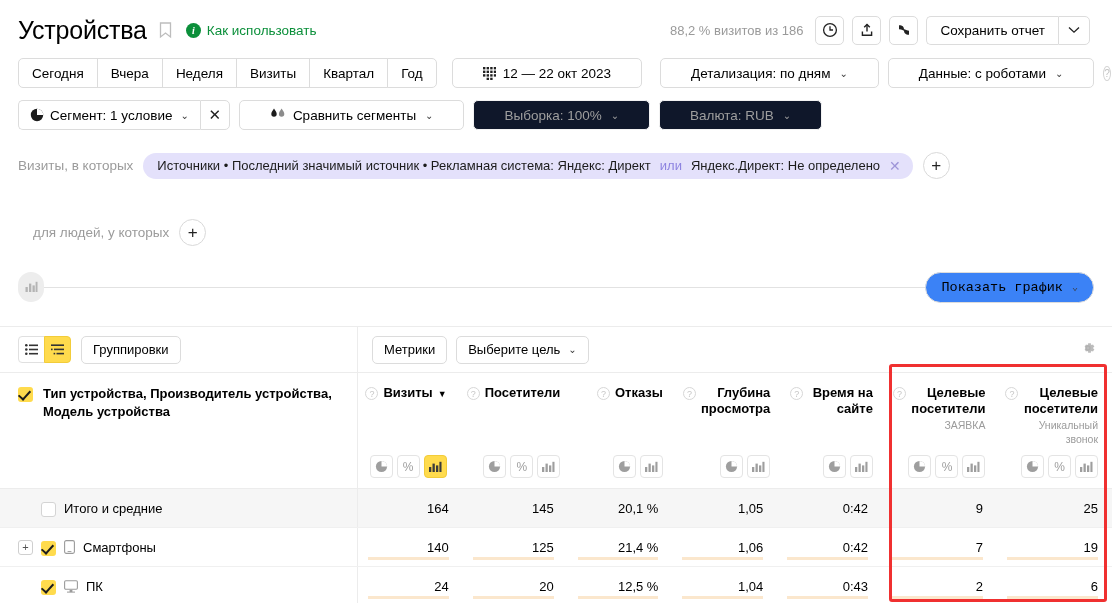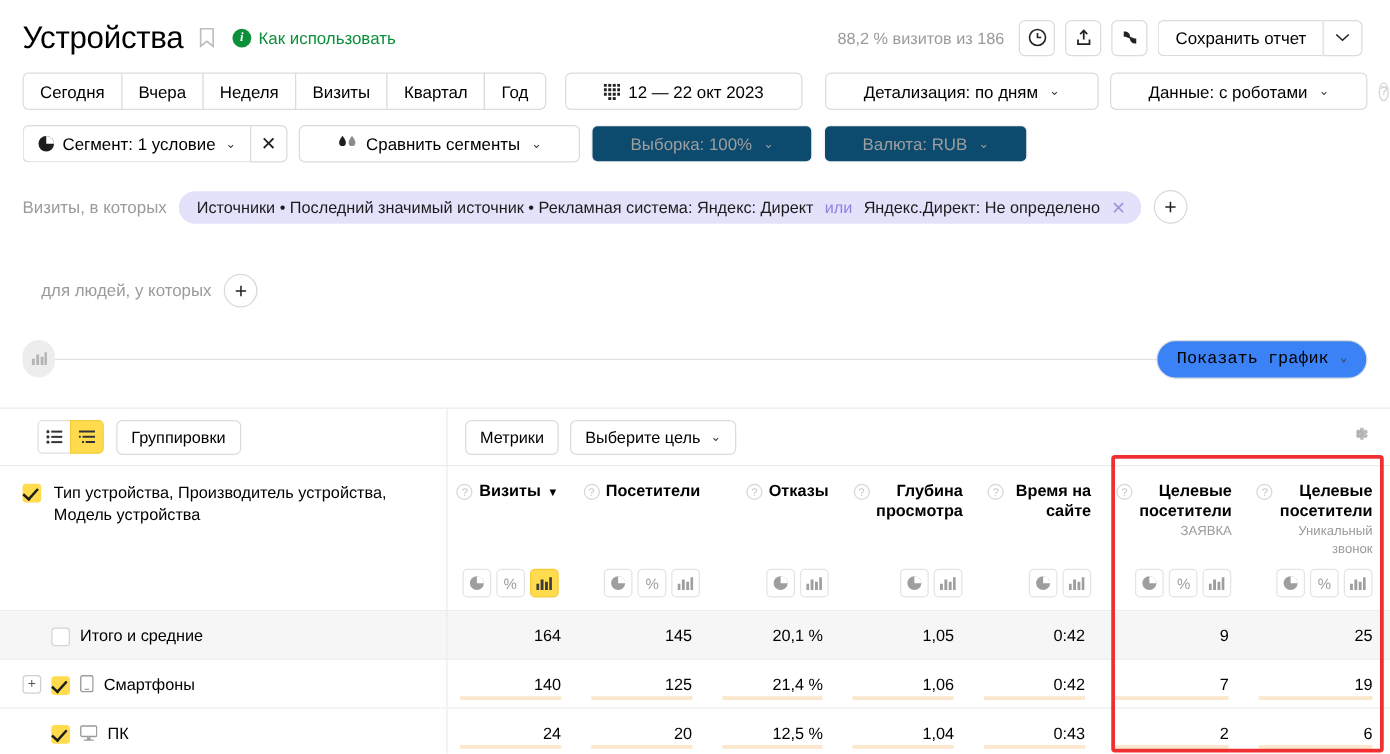--- a/index.html
+++ b/index.html
@@ -69,21 +69,21 @@
     font-family: "Liberation Sans", sans-serif;
   }
   .seg-btn:first-child { border-radius: 5px 0 0 5px; margin-left: 0; }
   .seg-btn:last-child { border-radius: 0 5px 5px 0; }
   .pill {
     height: 30px; border: 1px solid #dcdcdc; border-radius: 5px; background: #fff;
     padding: 0 30px; font-size: 13.5px; display: flex; align-items: center; gap: 7px;
     cursor: pointer; white-space: nowrap;
     font-family: "Liberation Sans", sans-serif;
   }
-  .pill.muted { background: #0c4a6e; border-color: #f2f2f2; color: #9e9e9e; text-align: right; }
+  .pill.muted { background: #0f172a; border-color: #f2f2f2; color: #9e9e9e; text-align: right; }
   .chev { font-size: 10px; color: #3a3a3a; margin-left: 2px; }
   .pill.muted .chev { color: #9e9e9e; }
   .qmark {
     width: 15px; height: 15px; border-radius: 50%; border: 1px solid #d4d4d4;
     color: #c2c2c2; font-size: 10px; display: flex; align-items: center;
     justify-content: center; cursor: pointer;
   }
 
   
   .segment-row {
@@ -138,21 +138,21 @@
     padding: 0 15px; font-size: 13.5px; display: flex; align-items: center; gap: 7px;
     cursor: pointer; flex: none; font-family: Liberation Mono, monospace;
   }
 
   
   .tbl-toolbar {
     display: flex; align-items: center; height: 47px;
     border-top: 1px solid #ececec; border-bottom: 1px solid #ececec;
     margin-top: 22px; background: #fff;
   }
-  .tt-left { display: flex; align-items: center; gap: 10px; padding-left: 30px; width: 358px; height: 100%; border-right: 1px solid #ececec;}
+  .tt-left { display: flex; align-items: center; gap: 10px; padding-left: 18px; width: 358px; height: 100%; border-right: 1px solid #ececec;}
   .view-toggle { display: flex; }
   .vt-btn {
     width: 27px; height: 27px; border: 1px solid #e0e0e0; background: #fff;
     display: flex; align-items: center; justify-content: center; cursor: pointer;
     margin-left: -1px;
   }
   .vt-btn:first-child { border-radius: 4px 0 0 4px; margin-left: 0; }
   .vt-btn:last-child { border-radius: 0 4px 4px 0; }
   .vt-btn.active { background: #ffdb4d; border-color: #f2cc3a; }
   .small-btn {
@@ -174,21 +174,21 @@
     width: 15px; height: 15px; border-radius: 3px; flex: none; margin-top: 2px;
     position: relative;
   }
   .chk.on { background: #ffdb4d; }
   .chk.off { background: #fff; border: 1px solid #d4d4d4; }
   .chk.on::after {
     content: ""; position: absolute; left: 3px; top: 1px;
     width: 5px; height: 10px; border: solid #1d1d1d; border-width: 0 2px 2px 0;
     transform: rotate(42deg);
   }
-  .dim-title { font-size: 13px; font-weight: normal; line-height: 18px; }
+  .dim-title { font-size: 13px; font-weight: bold; line-height: 18px; }
   .metrics-head { display: flex; flex: 1; }
   .th-metric {
     flex: 1; display: flex; flex-direction: column; align-items: flex-end;
     justify-content: space-between; padding: 12px 14px 10px 6px; position: relative;
   }
   .th-metric.w-wide { flex: 1.12; }
   .mh-top { display: flex; align-items: flex-start; gap: 5px; justify-content: flex-end;}
   .mh-title { font-size: 13px; font-weight: bold; text-align: right; line-height: 16px; }
   .mh-sub { font-size: 10.5px; color: #9b9b9b; text-align: right; line-height: 14px; text-transform: uppercase; margin-top: 1px;}
   .mh-sub.cap { text-transform: none; }

